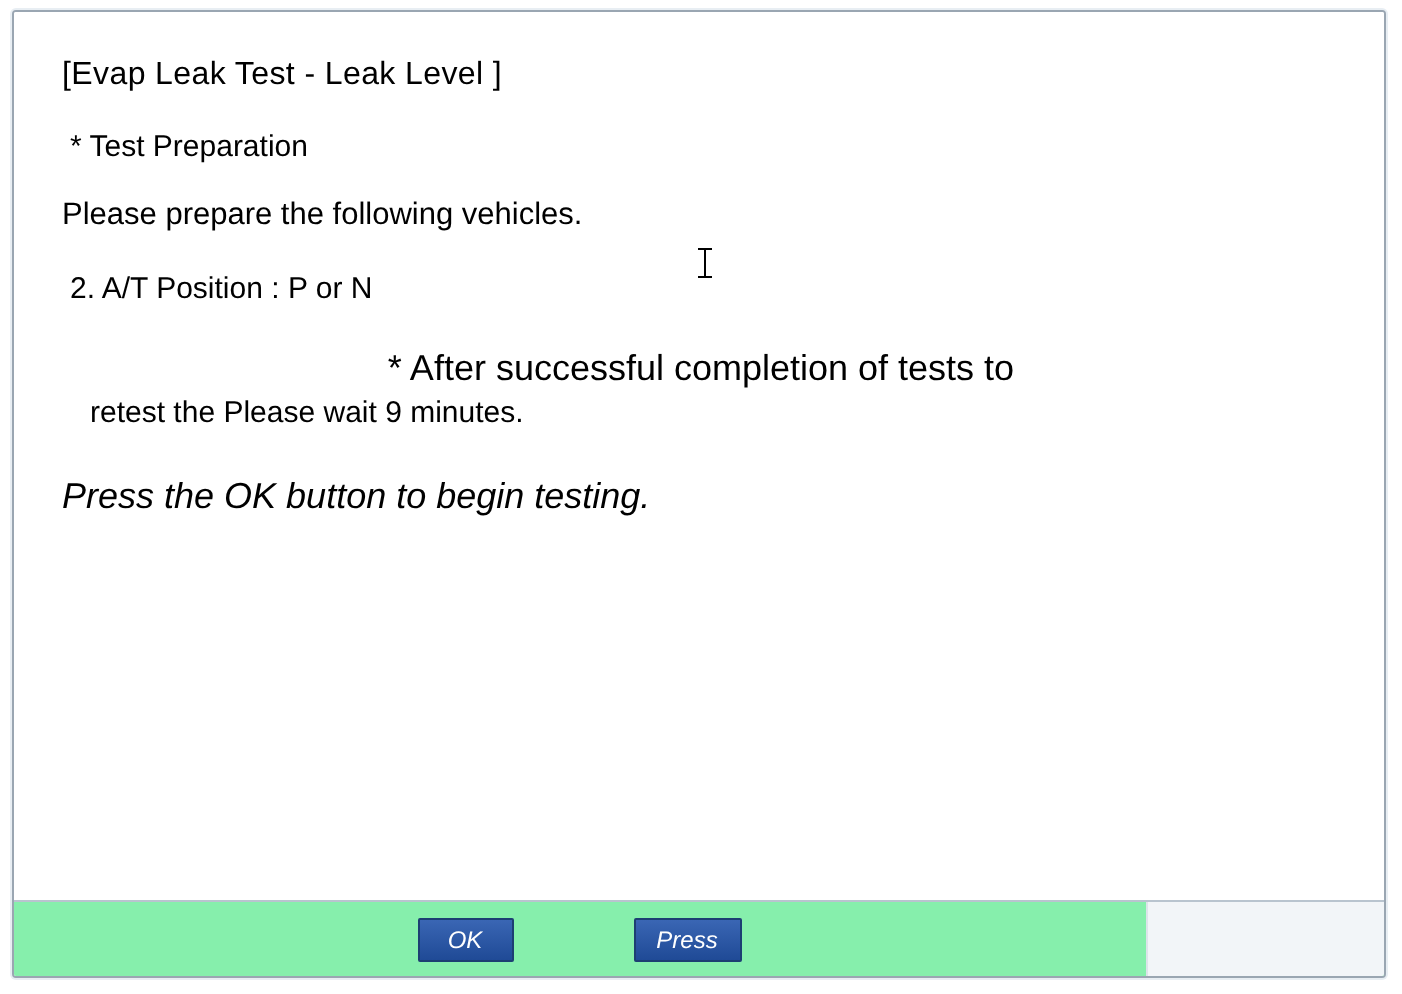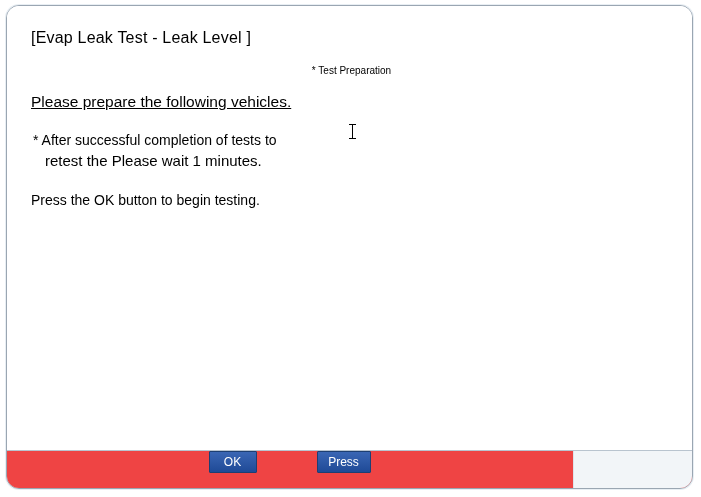--- a/index.html
+++ b/index.html
@@ -15,21 +15,21 @@
   }
 
   .dialog {
     position: absolute;
     left: 6px;
     top: 5px;
     width: 687px;
     height: 484px;
     box-sizing: border-box;
     border: 1px solid #9aa6b2;
-    border-radius: 13px;
+    border-radius: 2px;
     background: #ffffff;
     box-shadow: 0 0 0 1px #e8eef3;
     display: flex;
     flex-direction: column;
     overflow: hidden;
   }
 
   .content {
     flex: 1 1 auto;
     position: relative;
@@ -44,55 +44,55 @@
     white-space: pre;
   }
 
   .title-line {
     font-size: 16px;
     margin-bottom: 18px;
     letter-spacing: 0.2px;
   }
 
   .section-line {
-    font-size: 10px;
+    font-size: 15px;
     margin-bottom: 16px;
     padding-left: 4px;
-    text-align: center;
   }
 
   .intro-line {
     font-size: 15.5px;
     margin-bottom: 18px;
-    text-decoration: underline;
   }
 
   .item-line {
     font-size: 15px;
     margin-bottom: 18px;
     padding-left: 4px;
   }
 
   .note-block {
     margin-top: 20px;
     margin-bottom: 22px;
   }
   .note-line-1 {
-    font-size: 14px;
+    font-size: 18px;
     padding-left: 2px;
+    text-align: center;
   }
   .note-line-2 {
     font-size: 15px;
     padding-left: 14px;
     margin-top: 3px;
   }
 
   .press-line {
-    font-size: 14px;
+    font-size: 18px;
     margin-top: 0px;
+    font-style: italic;
   }
 
   .caret {
     position: absolute;
     left: 345px;
     top: 118px;
     width: 1px;
     height: 15px;
     background: #000000;
   }
@@ -104,29 +104,30 @@
     width: 7px;
     height: 1px;
     background: #000000;
   }
   .caret::before { top: 0; }
   .caret::after { bottom: 0; }
 
   .footer {
     flex: 0 0 auto;
     height: 38px;
-    background: #ef4444;
+    background: #86efac;
     border-top: 1px solid #b9c4cf;
     display: flex;
-    align-items: flex-start;
+    align-items: center;
     justify-content: center;
     gap: 60px;
     position: relative;
     padding-right: 120px;
     box-sizing: border-box;
+    font-style: italic;
   }
 
   .btn {
     border: 1px solid #1d3f73;
     background: #2a56a5;
     background: linear-gradient(to bottom, #3a66b4 0%, #1f4a96 100%);
     color: #ffffff;
     font-size: 12px;
     font-family: "Liberation Sans", sans-serif;
     padding: 3px 0;
@@ -153,24 +154,25 @@
 <div class="dialog">
 
   <div class="content">
 
     <div class="line title-line">[Evap Leak Test - Leak Level ]</div>
 
     <div class="line section-line">* Test Preparation</div>
 
     <div class="line intro-line">Please prepare the following vehicles.</div>
 
+    <div class="line item-line">2. A/T Position : P or N</div>
 
     <div class="note-block">
       <div class="line note-line-1">* After successful completion of tests to</div>
-      <div class="line note-line-2">retest the Please wait 1 minutes.</div>
+      <div class="line note-line-2">retest the Please wait 9 minutes.</div>
     </div>
 
     <div class="line press-line">Press the OK button to begin testing.</div>
 
     <div class="caret"></div>
   </div>
 
   <div class="footer">
     <div class="btn btn-ok">OK</div>
     <div class="btn btn-cancel">Press</div>

